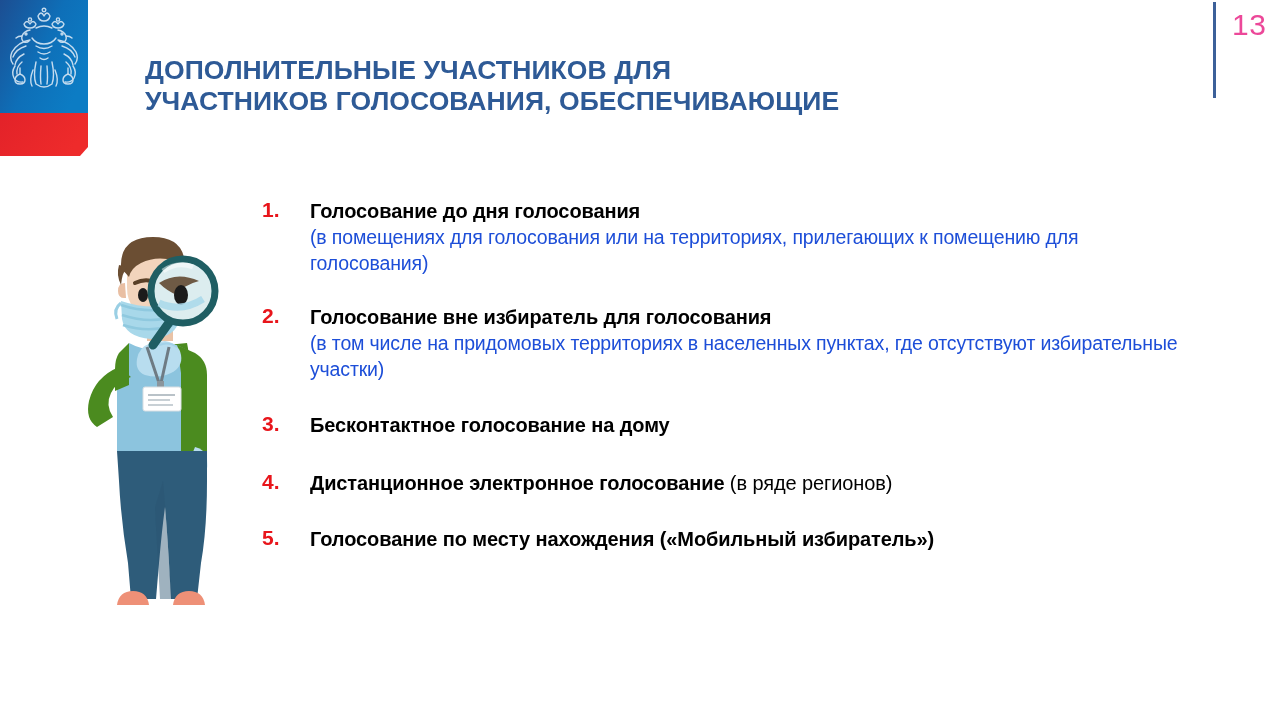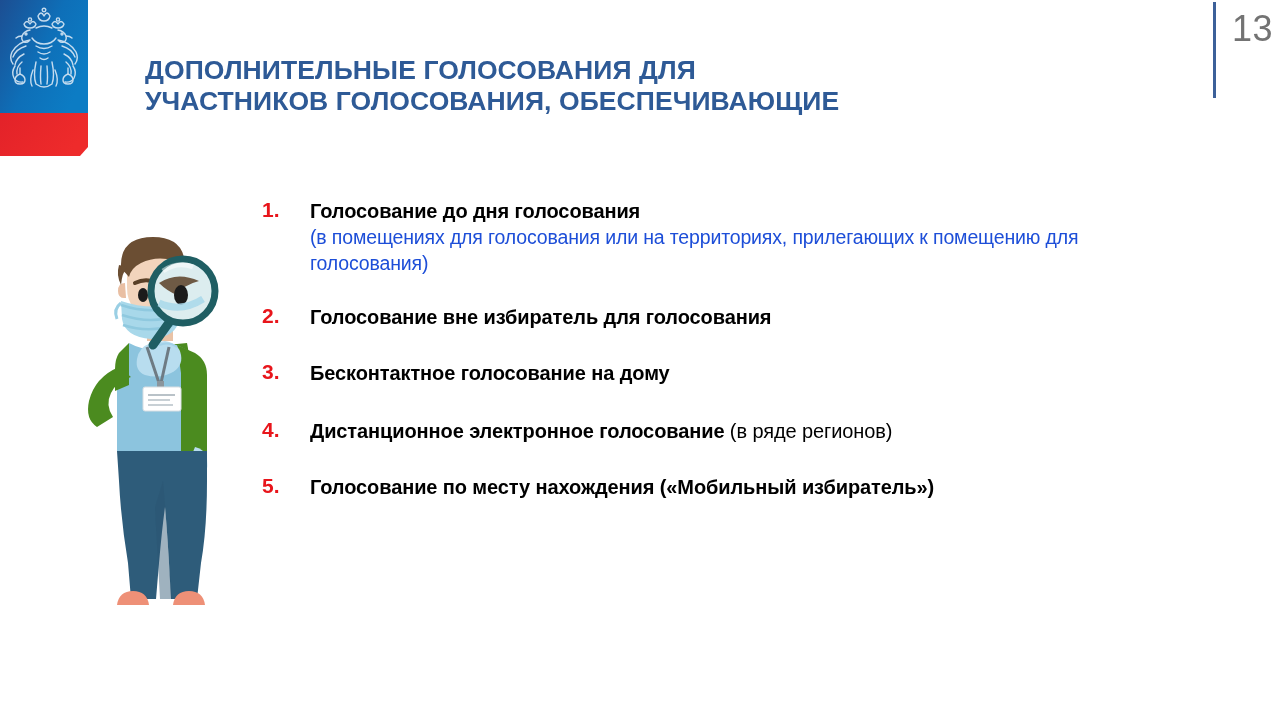--- a/index.html
+++ b/index.html
@@ -31,22 +31,22 @@
     left: 1213px;
     top: 2px;
     width: 3px;
     height: 96px;
     background: #3C6099;
   }
   .page-number {
     position: absolute;
     left: 1232px;
     top: 8px;
-    font-size: 36px;
-    color: #737373;
+    font-size: 30px;
+    color: #ec4899;
     font-family: "Liberation Sans", sans-serif;
     letter-spacing: 0.5px;
   }
 
   
   .title {
     position: absolute;
     left: 145px;
     top: 55px;
     width: 900px;
@@ -182,21 +182,21 @@
       <path d="M20,74 v-6"></path>
       <path d="M68,74 v-6"></path>
     </g>
   </svg>
 </div>
 
 <div class="page-rule"></div>
 <div class="page-number">13</div>
 
 <div class="title">
-  <span class="tline">ДОПОЛНИТЕЛЬНЫЕ ГОЛОСОВАНИЯ ДЛЯ</span>
+  <span class="tline">ДОПОЛНИТЕЛЬНЫЕ УЧАСТНИКОВ ДЛЯ</span>
   <span class="tline">УЧАСТНИКОВ ГОЛОСОВАНИЯ, ОБЕСПЕЧИВАЮЩИЕ</span>
 </div>
 
 <div class="person">
   <svg width="215" height="400" viewBox="0 0 215 400" xmlns="http://www.w3.org/2000/svg" aria-hidden="true">
 
     <path d="M96,140 L112,120 L132,118 L136,140 L118,152 Z" fill="#4B8B1F"></path>
 
     <rect x="92" y="92" width="26" height="24" fill="#E9C3A7"></rect>
 
@@ -264,20 +264,21 @@
 
   <div class="li gap-1">
     <span class="num">1.</span>
     <span class="head">Голосование до дня голосования</span>
     <span class="sub">(в помещениях для голосования или на территориях, прилегающих к помещению для голосования)</span>
   </div>
 
   <div class="li gap-2">
     <span class="num">2.</span>
     <span class="head">Голосование вне избиратель для голосования</span>
+    <span class="sub">(в том числе на придомовых территориях в населенных пунктах, где отсутствуют избирательные участки)</span>
   </div>
 
   <div class="li gap-3">
     <span class="num">3.</span>
     <span class="head">Бесконтактное голосование на дому</span>
   </div>
 
   <div class="li gap-4">
     <span class="num">4.</span>
     <span class="head"><span>Дистанционное электронное голосование</span><span class="tail"> (в ряде регионов)</span></span>

